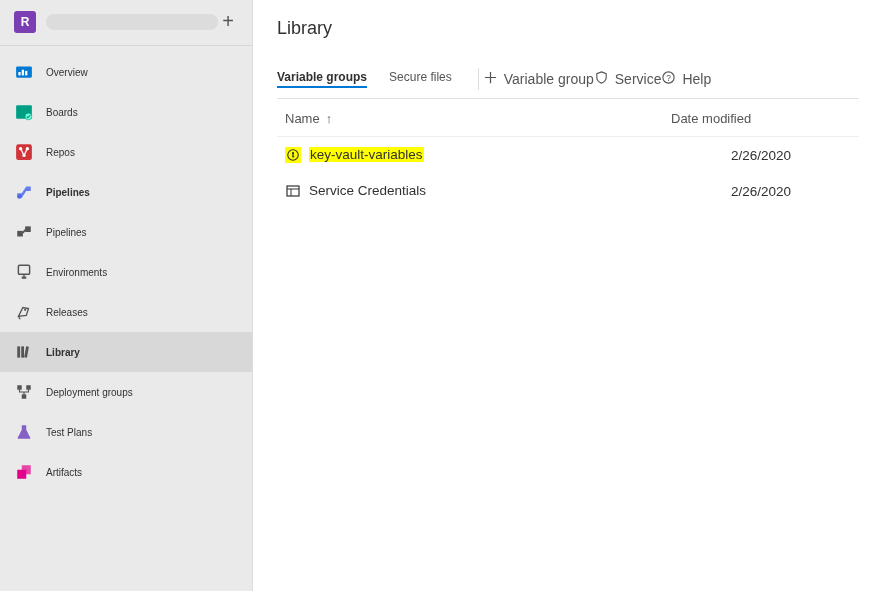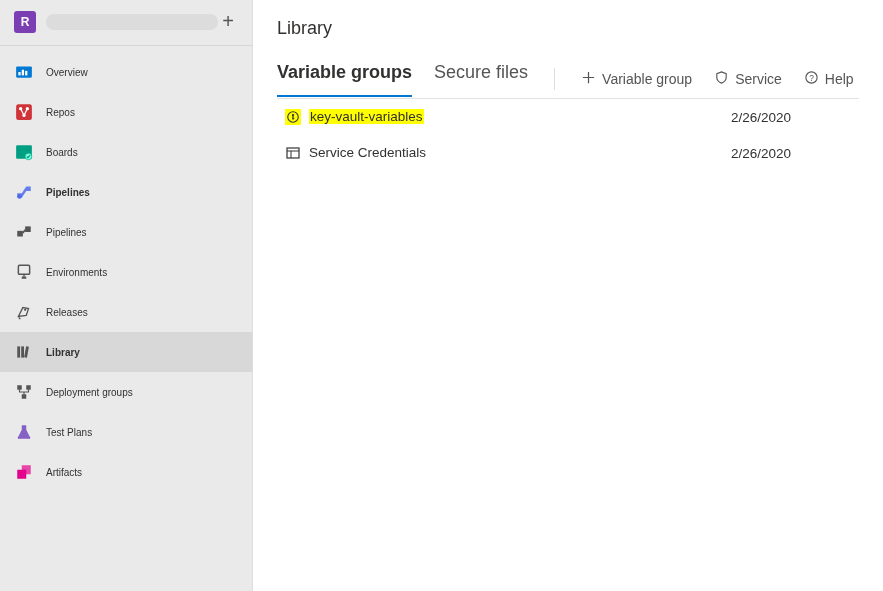--- a/index.html
+++ b/index.html
@@ -70,36 +70,35 @@
   .page-title { font-size: 18px; font-weight: 400; color: #323130; margin-bottom: 20px; }
 
   .toolbar {
     display: flex;
     align-items: center;
     border-bottom: 1px solid #e1e1e1;
     height: 40px;
   }
   .tabs { display: flex; gap: 22px; }
   .tab {
-    font-size: 18px;
-    padding-bottom: 12px;
+    font-size: 12px;
+    padding-bottom: 2px;
     cursor: pointer;
     color: #555;
   }
   .tab.active {
     font-weight: 600;
     color: #323130;
     border-bottom: 2px solid #0078d4;
     margin-bottom: -1px;
   }
   .toolbar-actions {
     display: flex;
     align-items: center;
     margin-left: 26px;
-    gap: 22px;
     color: #555;
     font-size: 14px;
   }
   .divider { width: 1px; height: 22px; background: #ddd; margin-right: 4px; }
   .action { display: flex; align-items: center; gap: 6px; cursor: pointer; }
   .action svg { width: 15px; height: 15px; }
 
   
   .table-header {
     display: flex;
@@ -144,39 +143,39 @@
             <rect x="6" y="6" width="2" height="5" fill="#fff"></rect>
             <rect x="9" y="7" width="2" height="4" fill="#fff"></rect>
           </svg>
       </span>
       <span>Overview</span>
     </div>
 
     <div class="nav-item">
       <span class="nav-icon">
         <svg viewBox="0 0 16 16">
+            <rect x="1" y="2" width="14" height="12" rx="1" fill="#009e82"></rect>
+            <circle cx="12" cy="12" r="3" fill="#7fd" stroke="#009e82" stroke-width="0.5"></circle>
+            <path d="M10.5 12 l1 1 l2 -2.3" stroke="#009e82" stroke-width="1" fill="none"></path>
+          </svg>
+      </span>
+      <span>Boards</span>
+    </div>
+
+    <div class="nav-item">
+      <span class="nav-icon">
+        <svg viewBox="0 0 16 16">
             <rect x="1" y="1" width="14" height="14" rx="2" fill="#d13438"></rect>
             <circle cx="5" cy="5" r="1.5" fill="#fff"></circle>
             <circle cx="11" cy="5" r="1.5" fill="#fff"></circle>
             <circle cx="8" cy="11" r="1.5" fill="#fff"></circle>
             <path d="M5 5 L8 11 M11 5 L8 11" stroke="#fff" stroke-width="1"></path>
           </svg>
       </span>
       <span>Repos</span>
-    </div>
-
-    <div class="nav-item">
-      <span class="nav-icon">
-        <svg viewBox="0 0 16 16">
-            <rect x="1" y="2" width="14" height="12" rx="1" fill="#009e82"></rect>
-            <circle cx="12" cy="12" r="3" fill="#7fd" stroke="#009e82" stroke-width="0.5"></circle>
-            <path d="M10.5 12 l1 1 l2 -2.3" stroke="#009e82" stroke-width="1" fill="none"></path>
-          </svg>
-      </span>
-      <span>Boards</span>
     </div>
 
     <div class="nav-item active-top">
       <span class="nav-icon">
         <svg viewBox="0 0 16 16">
             <path d="M2 14 L2 9 L6 9 L10 3 L14 3 L14 7 L10 7 L6 13 L2 13 Z" fill="#4f6bed" opacity="0.85"></path>
             <circle cx="4" cy="12" r="2" fill="#4f6bed"></circle>
           </svg>
       </span>
       <span>Pipelines</span>
@@ -286,20 +285,29 @@
       <div class="action">
         <span><svg viewBox="0 0 16 16">
               <circle cx="8" cy="8" r="6" fill="none" stroke="#555" stroke-width="1.2"></circle>
               <text x="8" y="11.5" text-anchor="middle" font-size="9" fill="#555">?</text>
             </svg></span>
         <span>Help</span>
       </div>
     </div>
   </div>
 
+  <div class="table-header">
+    <div class="col-name">
+      <span>Name</span>
+      <span>↑</span>
+    </div>
+    <div class="col-date">
+      <span>Date modified</span>
+    </div>
+  </div>
 
   <div id="table-body">
       <div class="row">
         <div class="col-name">
           <span class="row-icon highlight">
             <svg viewBox="0 0 16 16">
               <circle cx="8" cy="8" r="6" fill="none" stroke="#333" stroke-width="1.3"></circle>
               <circle cx="8" cy="6" r="1.3" fill="#333"></circle>
               <rect x="7.3" y="7" width="1.4" height="4" fill="#333"></rect>
               <rect x="7.3" y="9" width="2.2" height="1" fill="#333"></rect>

